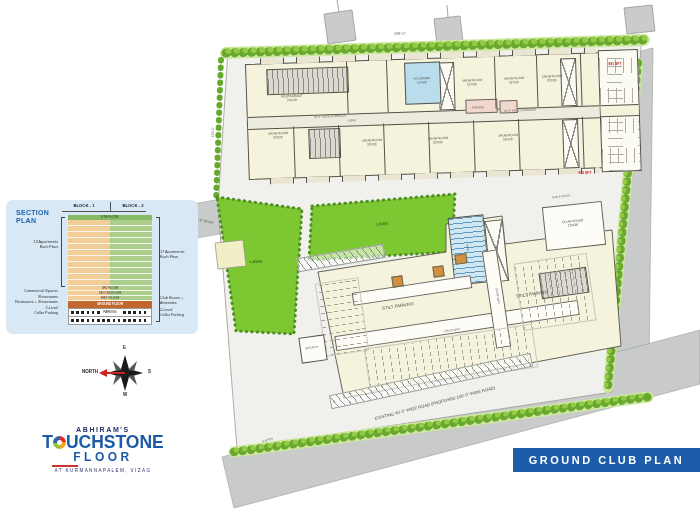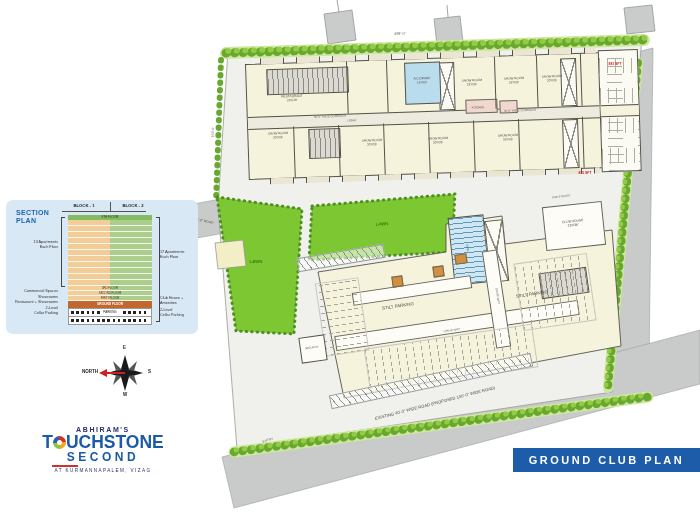--- a/index.html
+++ b/index.html
@@ -320,21 +320,21 @@
     <polygon points="3,27 11,23 11,31" fill="#cc2222"></polygon>
   </svg>
   <span class="cmp-label" style="left:74px;top:369px;width:24px;text-align:right;">NORTH</span>
   <span class="cmp-label" style="left:123px;top:345px;">E</span>
   <span class="cmp-label" style="left:148px;top:369px;">S</span>
   <span class="cmp-label" style="left:123px;top:392px;">W</span>
 
   <div class="logo">
     <div class="l1">ABHIRAM'S</div>
     <div class="l2"><span>T</span><span class="swirl"></span><span>UCHSTONE</span></div>
-    <div class="l3">SECOND</div>
+    <div class="l3">FLOOR</div>
     <div class="lred"></div>
     <div class="l4">AT KURMANNAPALEM, VIZAG</div>
   </div>
 
   <div class="banner">
     <span>GROUND CLUB PLAN</span>
   </div>
 
 </div>
 

